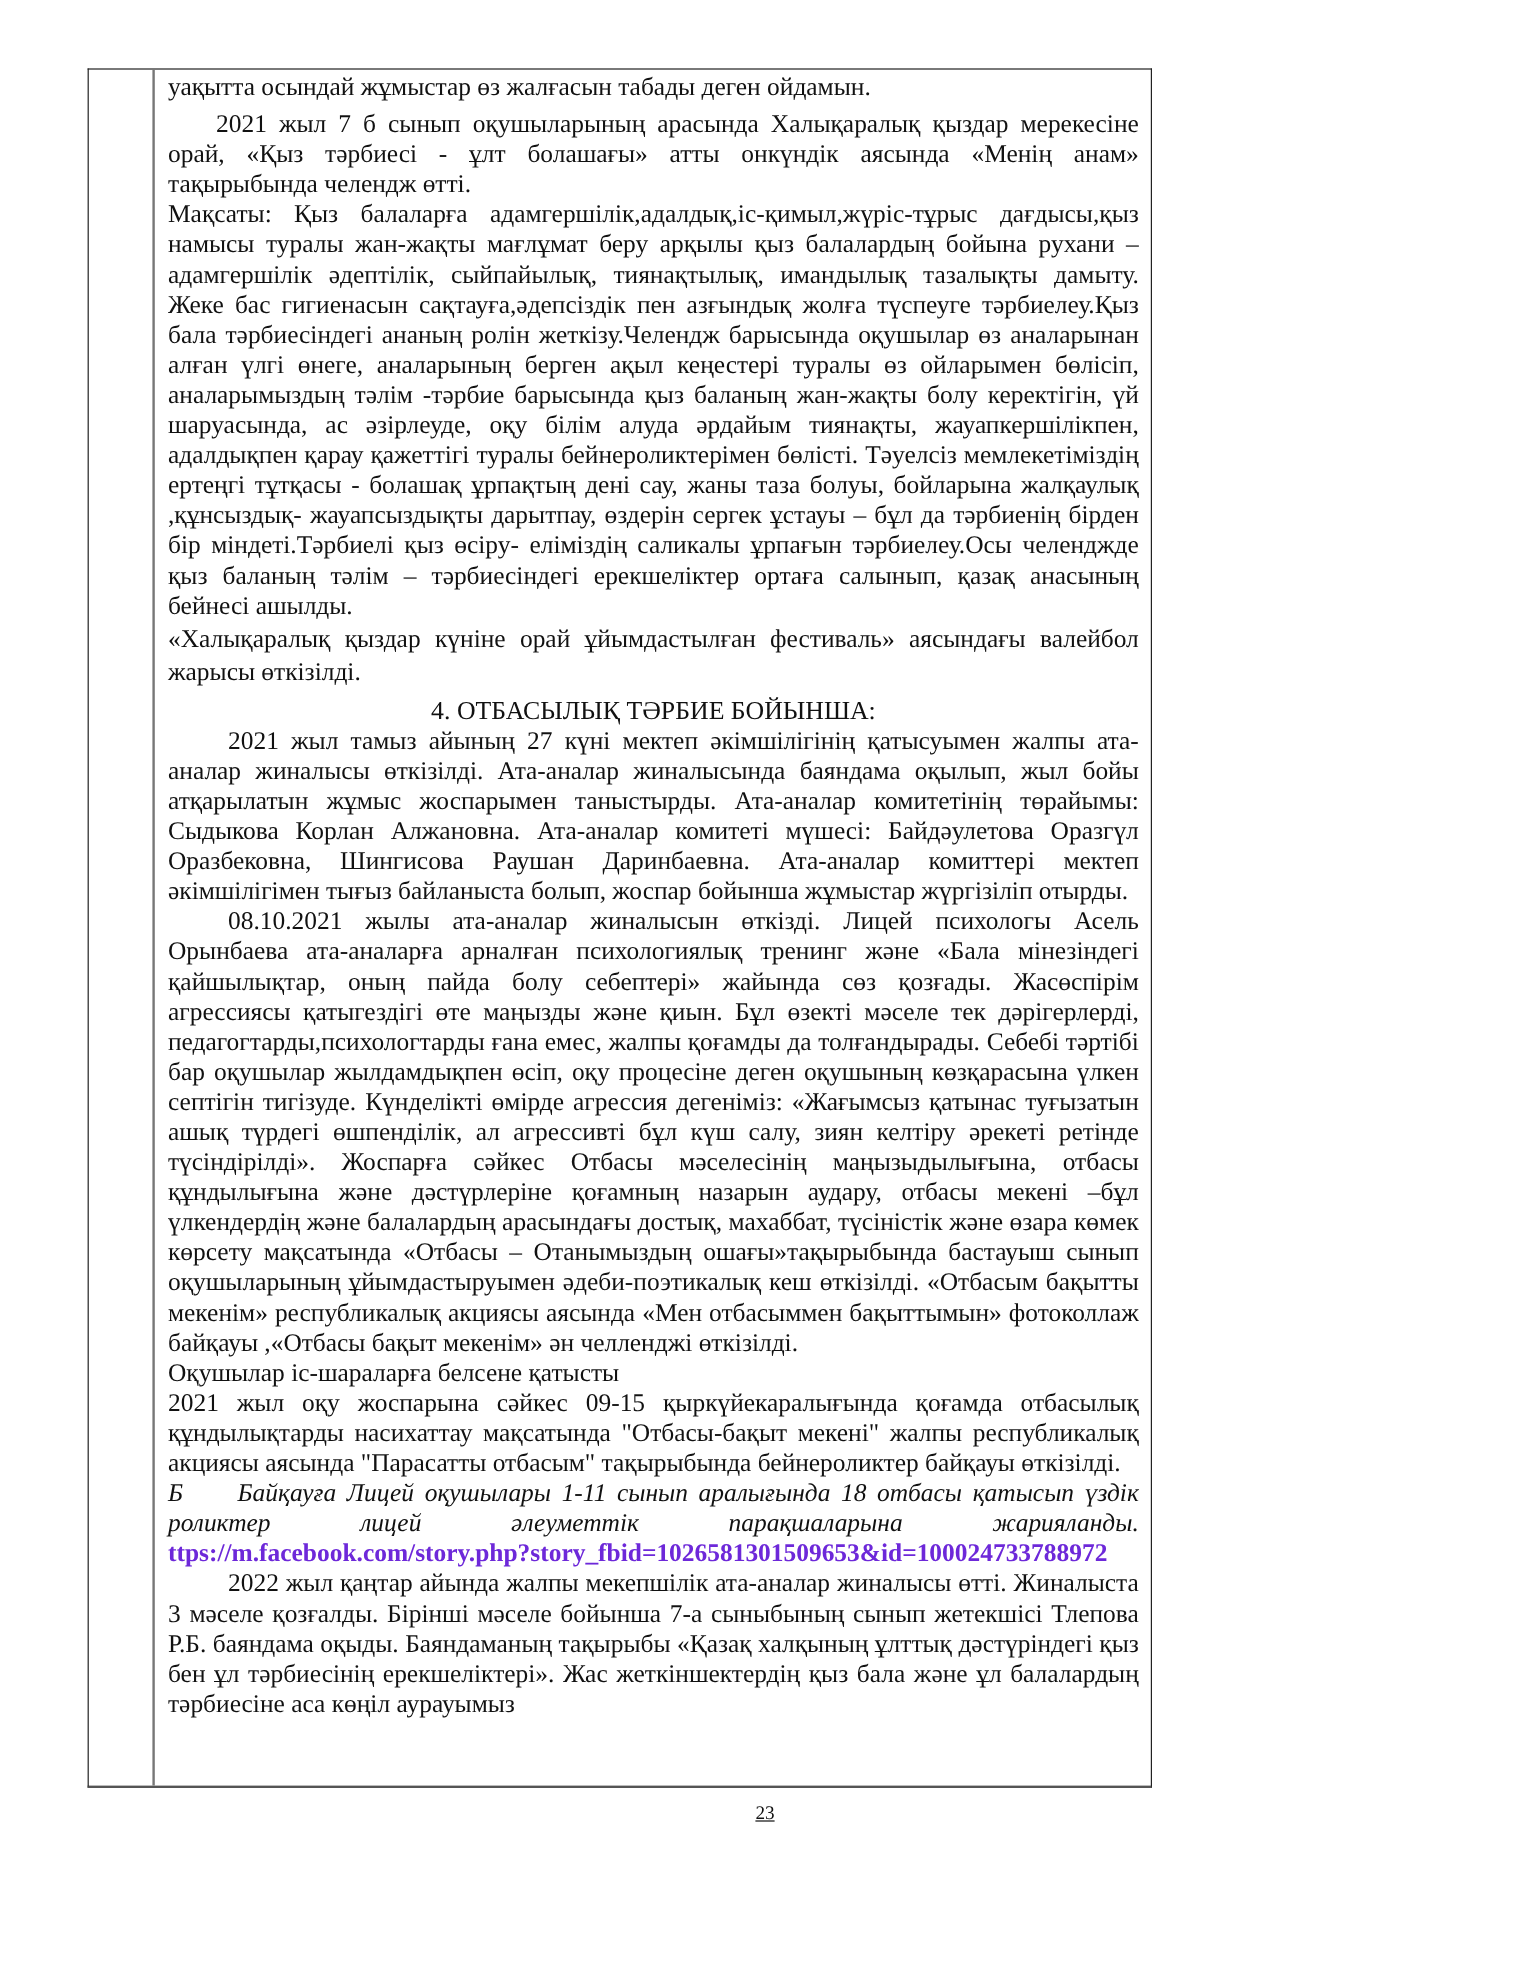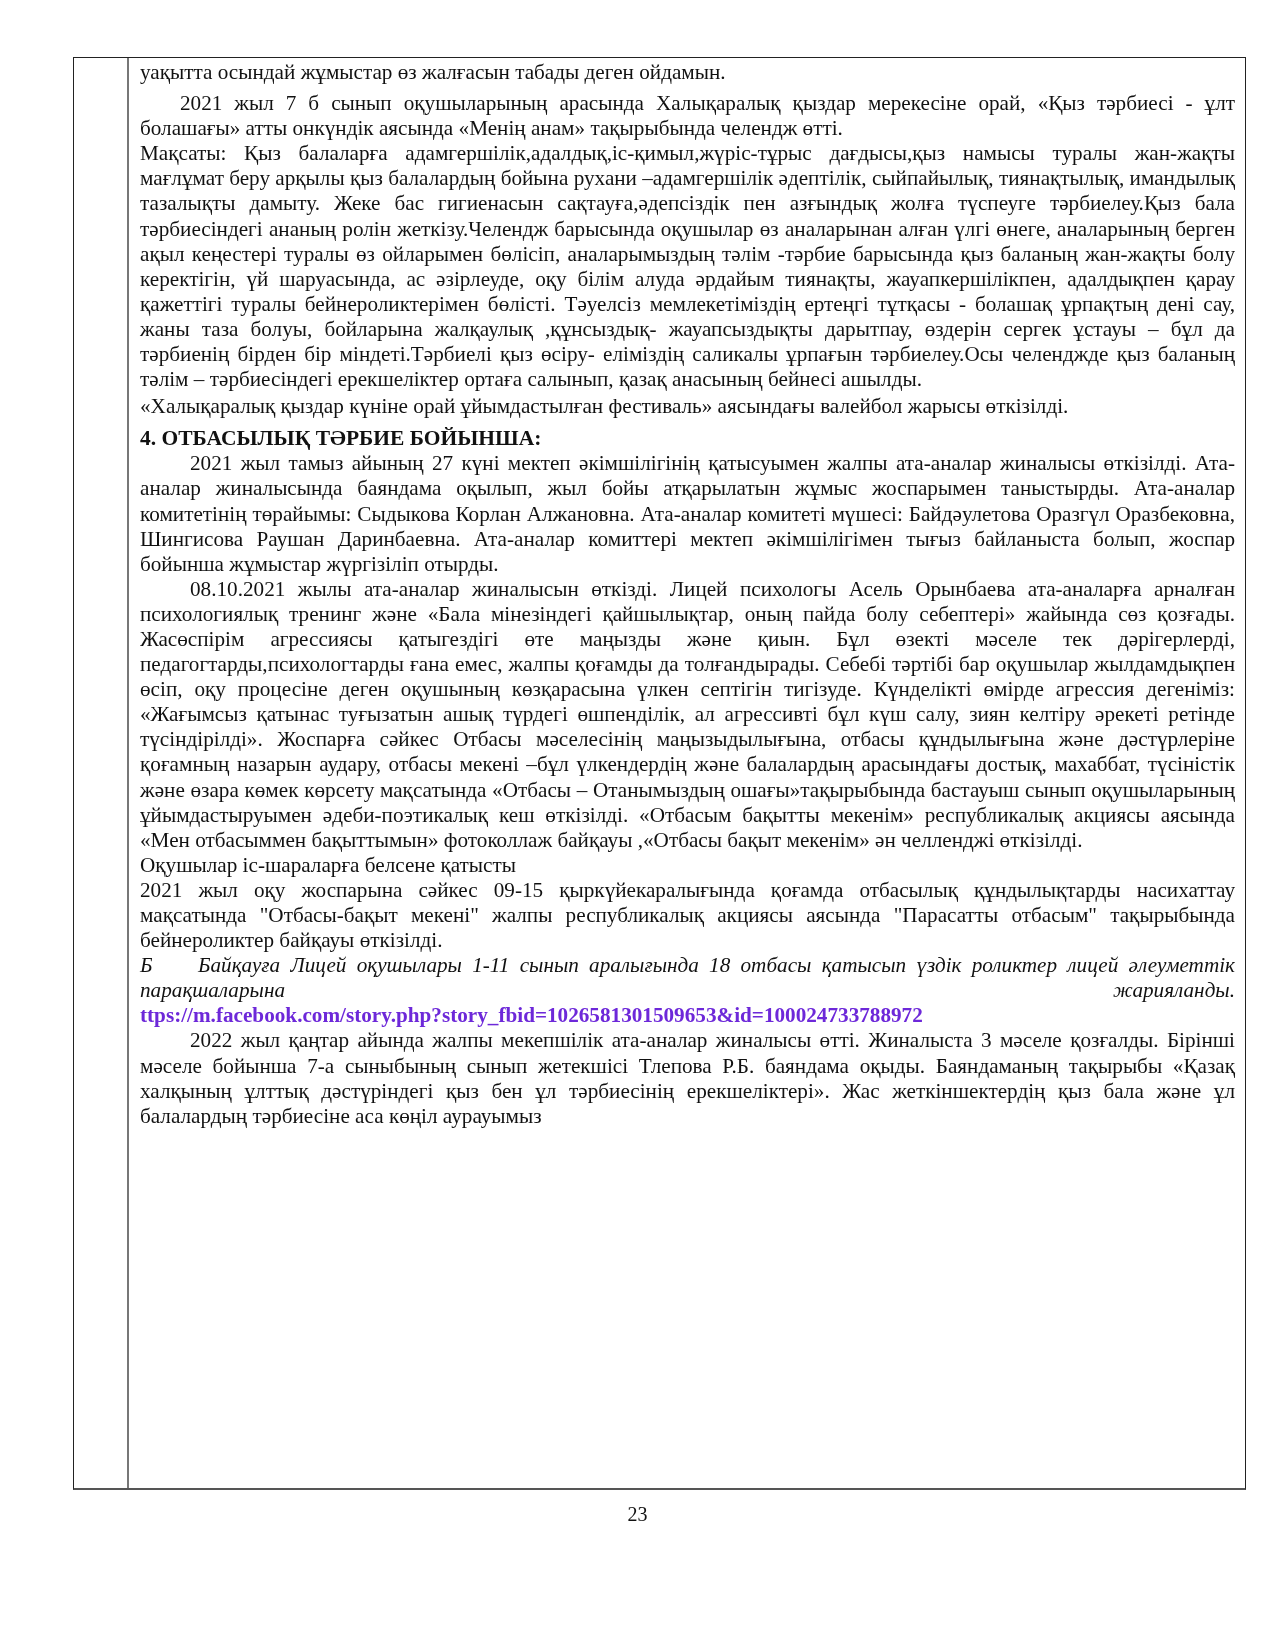--- a/index.html
+++ b/index.html
@@ -1,33 +1,33 @@
 <!DOCTYPE html>
 <html><head>
   <meta charset="utf-8">
   <style>
     html, body { margin: 0; padding: 0; background: #ffffff; }
     body { width: 1275px; height: 1650px; position: relative; overflow: hidden;
       font-family: "Liberation Serif", "DejaVu Serif", serif; color: #111; }
-    .table { position: absolute; left: 73px; top: 57px; width: 1173px; height: 1433px;
+    .table { position: absolute; left: 73px; top: 57px; width: 887px; height: 1433px;
       border: 1px solid #222; border-bottom: 2px solid #555; box-sizing: border-box; padding-left: 36px; }
     .left-col { position: absolute; left: 0; top: 0; bottom: 0; width: 53px;
       border-right: 2px solid #777; }
     .content { position: absolute; left: 66px; right: 10px; top: 2px;
       font-size: 21.2px; line-height: 25.1px; text-align: justify; }
     .content p { margin: 0; }
     .indent { text-indent: 40px; }
     .indent2 { text-indent: 50px; }
     .last-justify { text-align-last: justify; font-style: italic; }
-    .heading { text-align: left; font-weight: bold; font-size: 21.5px; margin-top: 4px !important; }
+    .heading { text-align: center; font-weight: normal; font-size: 21.5px; margin-top: 4px !important; }
     .gap { margin-top: 6px !important; }
     .link { color: #1f6fa8; font-weight: bold; text-decoration: none; display: block; }
     .tabbed .mark { display: inline-block; width: 58px; }
     .page-number { position: absolute; left: 0; right: 0; top: 1503px; text-align: center;
-      font-size: 20px; }
+      font-size: 16px; text-decoration: underline; }
   </style>
 </head>
 <body>
 
 <div class="table">
   <div class="left-col"></div>
   <div class="content">
     <p>уақытта осындай жұмыстар өз жалғасын табады деген ойдамын.</p>
     <p class="indent gap">2021 жыл  7 б сынып  оқушыларының  арасында Халықаралық  қыздар  мерекесіне  орай, «Қыз тәрбиесі - ұлт  болашағы» атты  онкүндік  аясында  «Менің  анам» тақырыбында  челендж    өтті.</p>
     <p>Мақсаты: Қыз балаларға адамгершілік,адалдық,іс-қимыл,жүріс-тұрыс  дағдысы,қыз намысы  туралы жан-жақты  мағлұмат  беру  арқылы  қыз балалардың бойына  рухани –адамгершілік әдептілік, сыйпайылық,  тиянақтылық,  имандылық    тазалықты    дамыту.  Жеке  бас    гигиенасын сақтауға,әдепсіздік пен азғындық  жолға  түспеуге  тәрбиелеу.Қыз бала  тәрбиесіндегі  ананың  ролін жеткізу.Челендж барысында  оқушылар  өз аналарынан  алған  үлгі  өнеге, аналарының берген  ақыл кеңестері  туралы  өз  ойларымен  бөлісіп, аналарымыздың  тәлім  -тәрбие  барысында  қыз баланың жан-жақты  болу  керектігін, үй  шаруасында,  ас  әзірлеуде, оқу білім  алуда  әрдайым  тиянақты, жауапкершілікпен,  адалдықпен  қарау қажеттігі   туралы   бейнероликтерімен бөлісті.      Тәуелсіз мемлекетіміздің   ертеңгі  тұтқасы -  болашақ ұрпақтың  дені  сау, жаны  таза  болуы,  бойларына жалқаулық ,құнсыздық- жауапсыздықты   дарытпау,  өздерін  сергек  ұстауы  –  бұл   да   тәрбиенің бірден  бір  міндеті.Тәрбиелі  қыз  өсіру-  еліміздің саликалы  ұрпағын  тәрбиелеу.Осы челенджде қыз баланың тәлім – тәрбиесіндегі  ерекшеліктер  ортаға салынып, қазақ анасының бейнесі  ашылды.</p>

